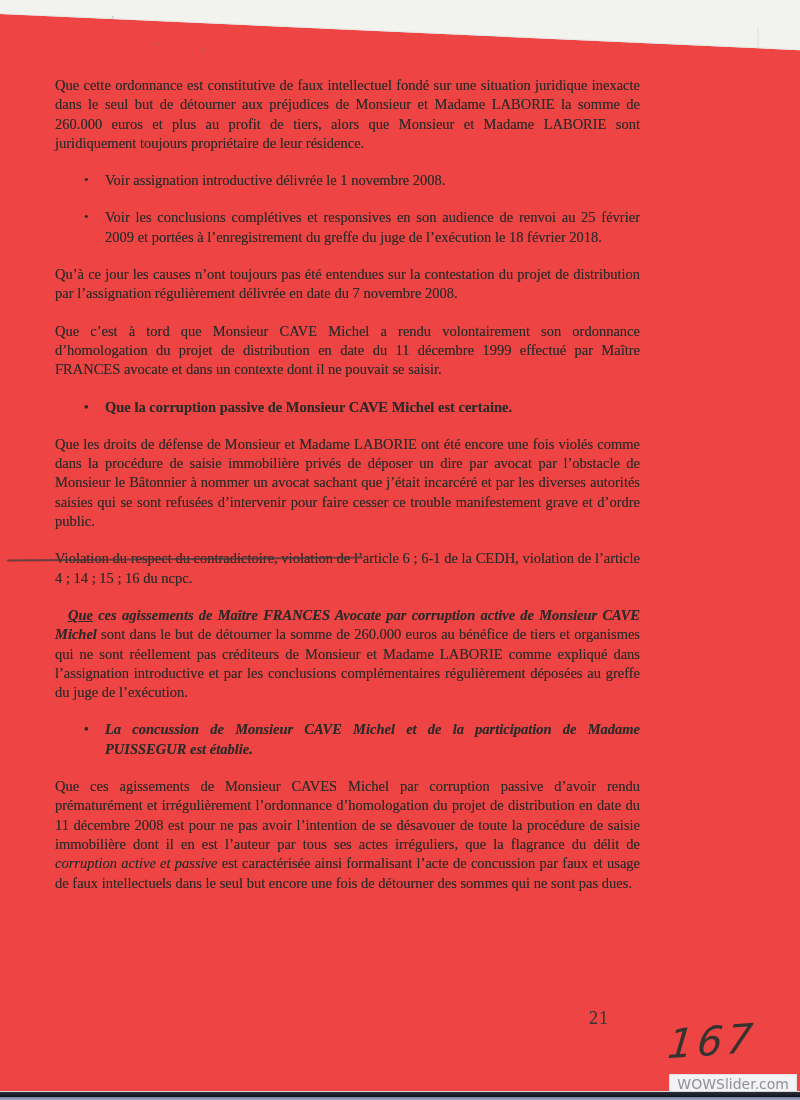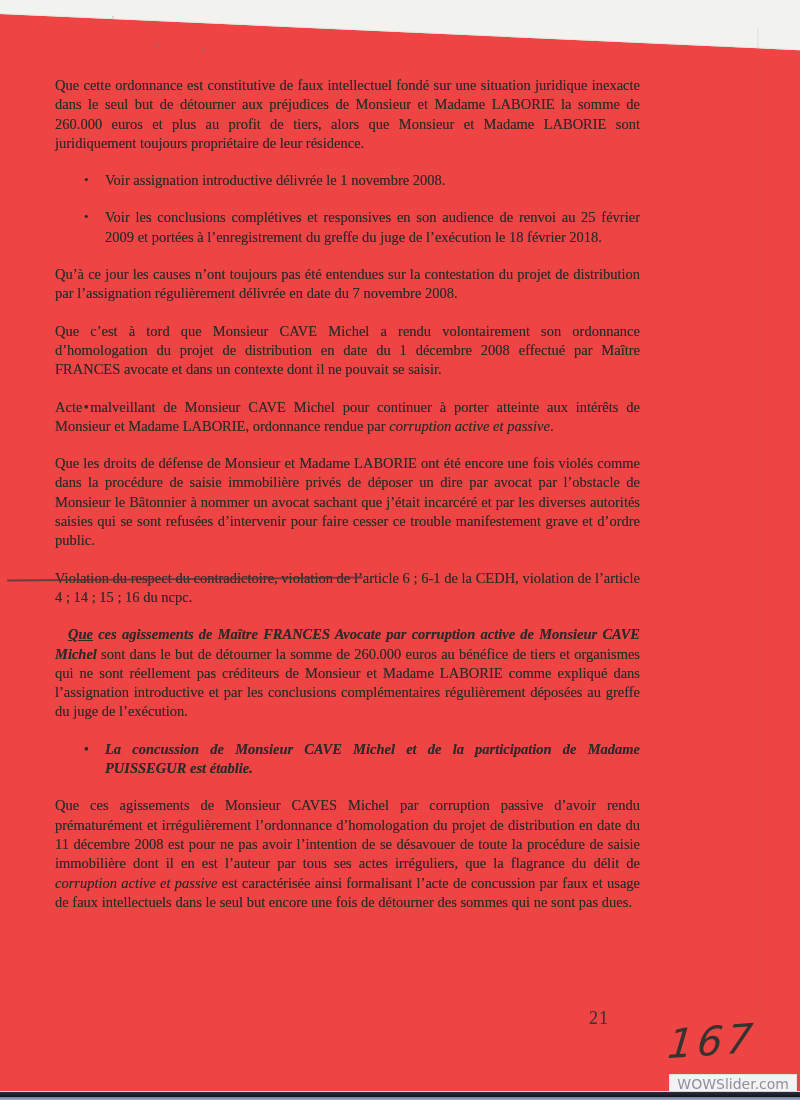--- a/index.html
+++ b/index.html
@@ -96,27 +96,27 @@
       <span>Voir assignation introductive délivrée le 1 novembre 2008.</span>
     </div>
 
     <div class="bullet">
       <span class="dot">•</span>
       <span>Voir les conclusions complétives et responsives en son audience de renvoi au 25 février 2009 et portées à l’enregistrement du greffe du juge de l’exécution le 18 février 2018.</span>
     </div>
 
     <p class="para">Qu’à ce jour les causes n’ont toujours pas été entendues sur la contestation du projet de distribution par l’assignation régulièrement délivrée en date du 7 novembre 2008.</p>
 
-    <p class="para">Que c’est à tord que Monsieur CAVE Michel a rendu volontairement son ordonnance d’homologation du projet de distribution en date du 1 décembre 2008 effectué par Maître FRANCES avocate et dans un contexte dont il ne pouvait se saisir.</p>
+    <p class="para">Que c’est à tord que Monsieur CAVE Michel a rendu volontairement son ordonnance d’homologation du projet de distribution en date du 11 décembre 1999 effectué par Maître FRANCES avocate et dans un contexte dont il ne pouvait se saisir.</p>
 
     <div class="bullet b-bold">
       <span class="dot">•</span>
+      <span>Que la corruption passive de Monsieur CAVE Michel est certaine.</span>
     </div>
 
-    <p class="para"><span>Acte malveillant de Monsieur CAVE Michel pour continuer  à porter atteinte aux intérêts de Monsieur et Madame LABORIE, ordonnance rendue par </span><span class="it">corruption active et passive</span><span>.</span></p>
 
     <p class="para">Que les droits de défense de Monsieur et Madame LABORIE ont été encore une fois violés comme dans la procédure de saisie immobilière privés de déposer un dire par avocat par l’obstacle de Monsieur le Bâtonnier à nommer un avocat sachant que j’était incarcéré et par les diverses autorités saisies qui se sont refusées d’intervenir pour faire cesser ce trouble manifestement grave et d’ordre public.</p>
 
     <p class="para p6"><span class="pen-strike"></span><span>Violation du respect du contradictoire</span><span>, violation de l’article 6 ; 6-1 de la CEDH, violation de l’article 4 ; 14 ; 15 ; 16 du ncpc.</span></p>
 
     <p class="para"><span class="bit u">Que</span><span class="bit"> ces agissements de Maître FRANCES Avocate par corruption active de Monsieur CAVE Michel</span><span> sont dans le but de détourner la somme de 260.000 euros au bénéfice de tiers et organismes qui ne sont réellement pas créditeurs de Monsieur et Madame LABORIE comme expliqué dans l’assignation introductive et par les conclusions complémentaires régulièrement déposées au greffe du juge de l’exécution.</span></p>
 
     <div class="bullet b-bolditalic">
       <span class="dot">•</span>
       <span>La concussion de Monsieur CAVE Michel et de la participation de Madame PUISSEGUR est établie.</span>

